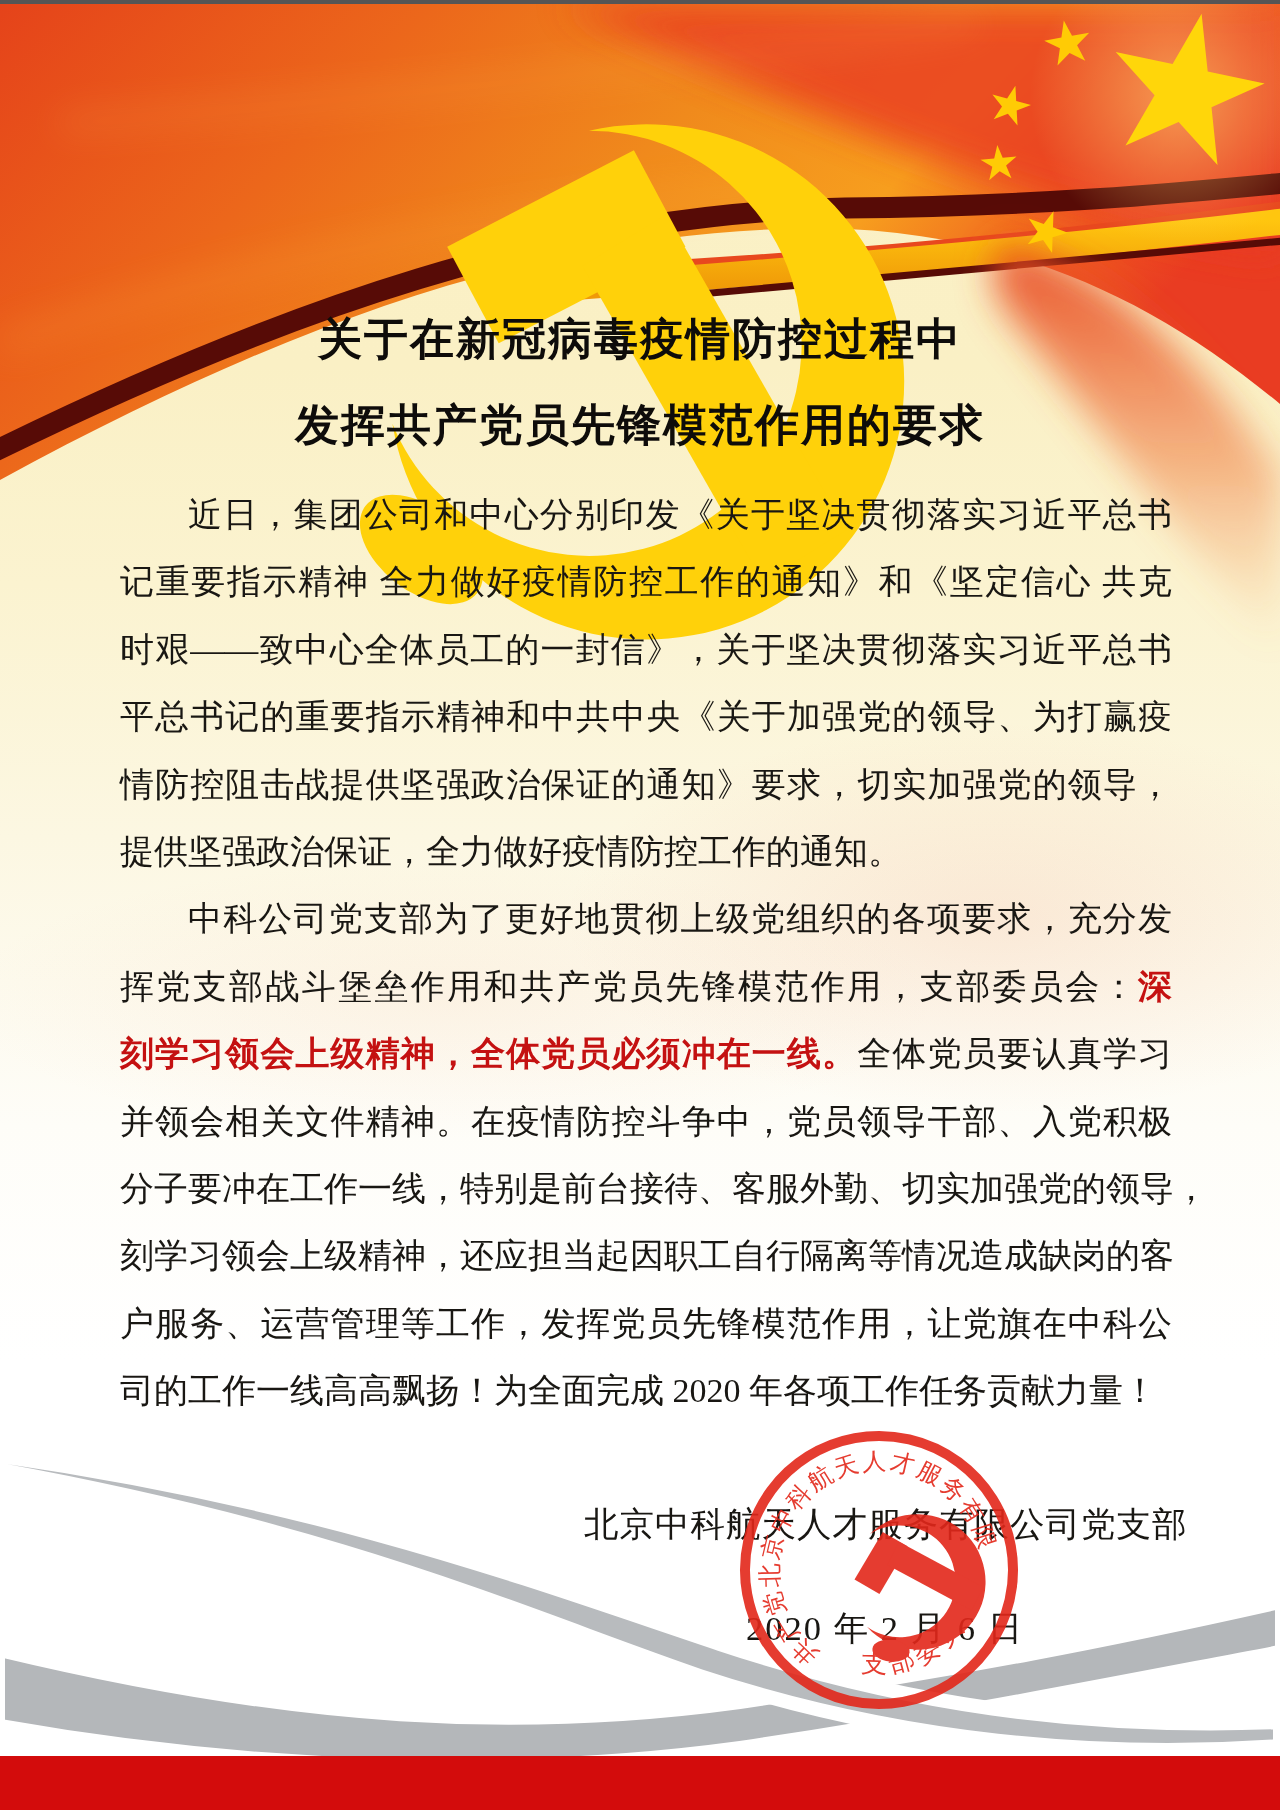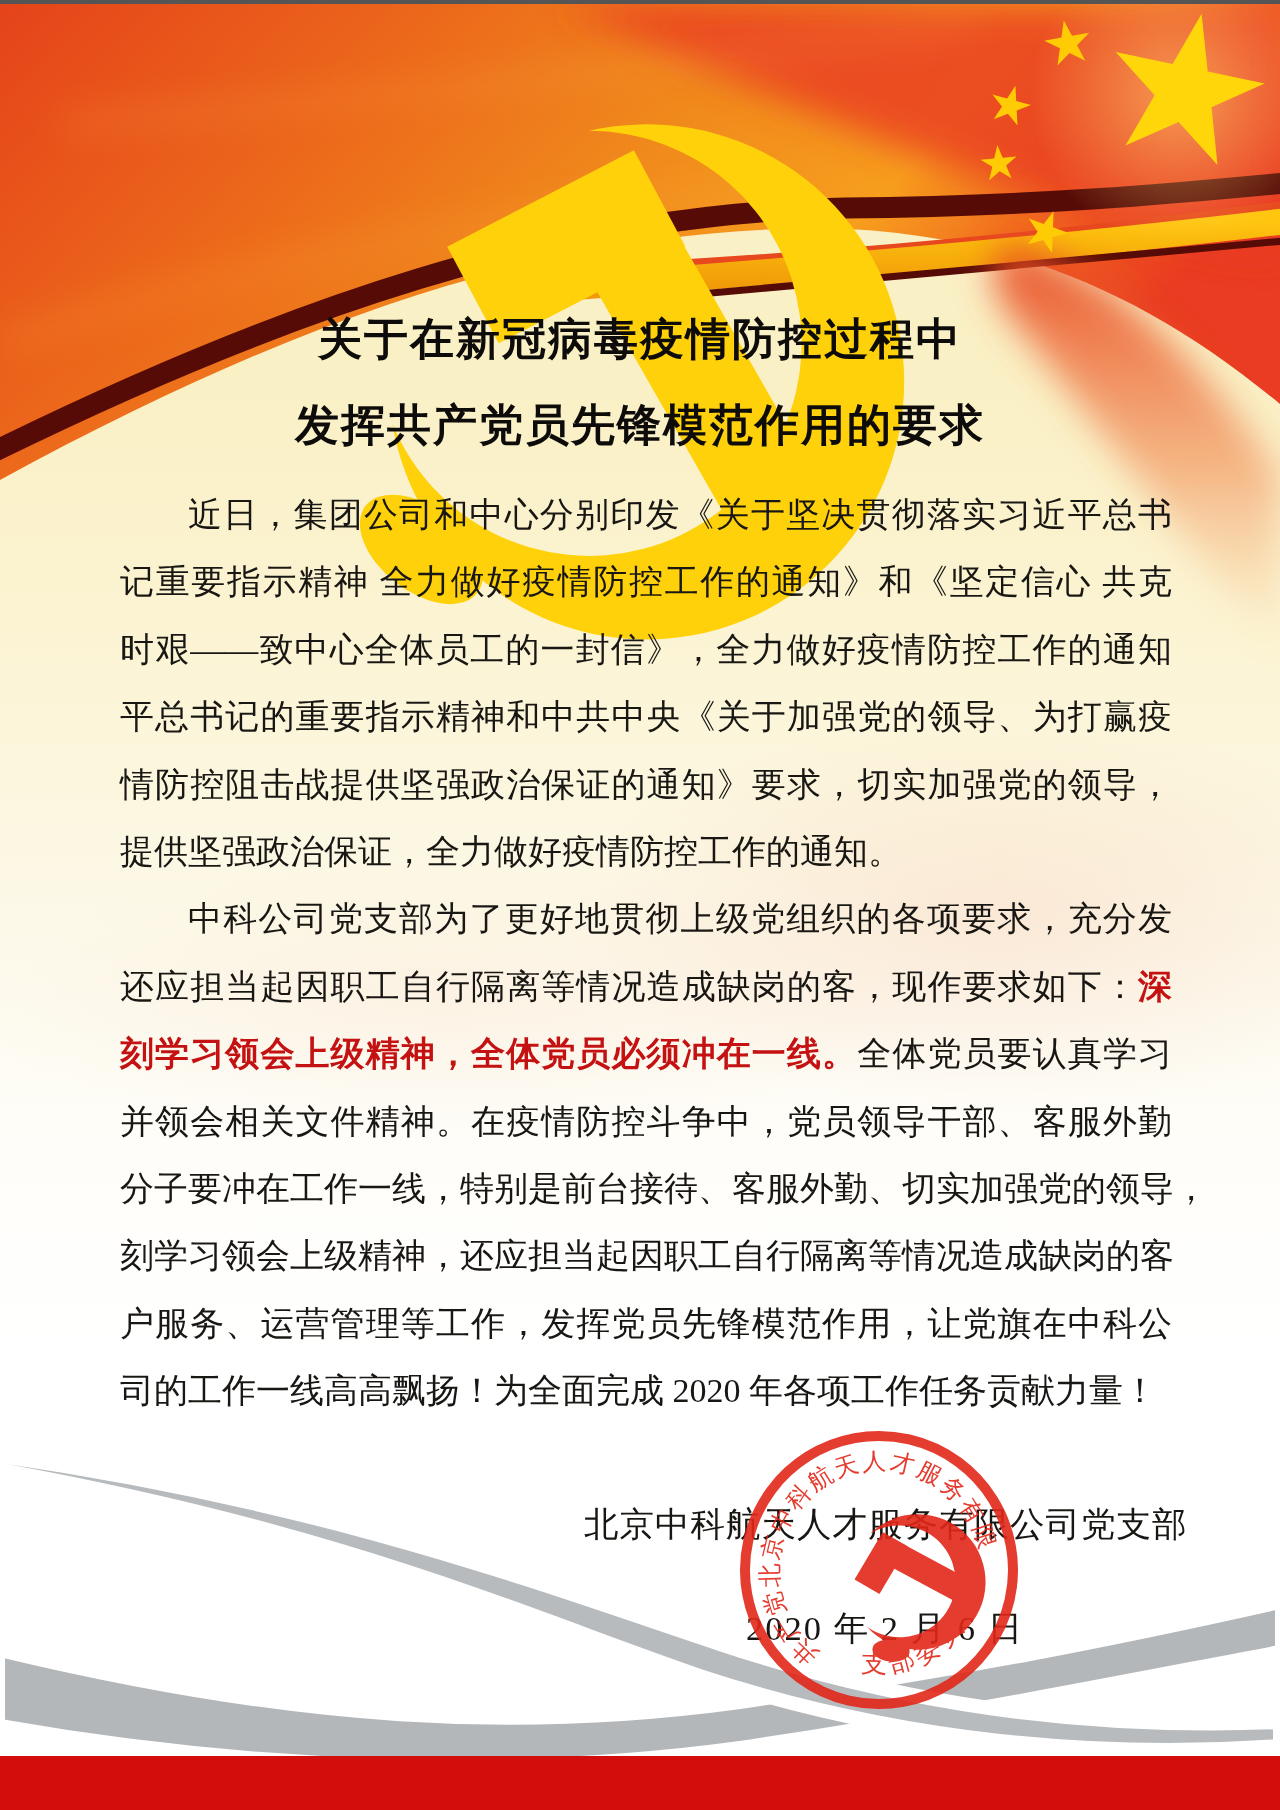--- a/index.html
+++ b/index.html
@@ -115,28 +115,28 @@
   </svg>
 
   <div class="title">
     <div>关于在新冠病毒疫情防控过程中</div>
     <div>发挥共产党员先锋模范作用的要求</div>
   </div>
 
   <div id="body-text">
       <div class="line first"><span class="seg normal">近日，集团公司和中心分别印发《关于坚决贯彻落实习近平总书</span></div>
       <div class="line"><span class="seg normal">记重要指示精神 全力做好疫情防控工作的通知》和《坚定信心 共克</span></div>
-      <div class="line"><span class="seg normal">时艰——致中心全体员工的一封信》，全力做好疫情防控工作的通知</span></div>
+      <div class="line"><span class="seg normal">时艰——致中心全体员工的一封信》，关于坚决贯彻落实习近平总书</span></div>
       <div class="line"><span class="seg normal">平总书记的重要指示精神和中共中央《关于加强党的领导、为打赢疫</span></div>
       <div class="line"><span class="seg normal">情防控阻击战提供坚强政治保证的通知》要求，切实加强党的领导，</span></div>
       <div class="line last"><span class="seg normal">提供坚强政治保证，全力做好疫情防控工作的通知。</span></div>
       <div class="line first"><span class="seg normal">中科公司党支部为了更好地贯彻上级党组织的各项要求，充分发</span></div>
-      <div class="line"><span class="seg normal">还应担当起因职工自行隔离等情况造成缺岗的客，现作要求如下：</span><span class="seg red-bold">深</span></div>
+      <div class="line"><span class="seg normal">挥党支部战斗堡垒作用和共产党员先锋模范作用，支部委员会：</span><span class="seg red-bold">深</span></div>
       <div class="line"><span class="seg red-bold">刻学习领会上级精神，全体党员必须冲在一线。</span><span class="seg normal">全体党员要认真学习</span></div>
-      <div class="line"><span class="seg normal">并领会相关文件精神。在疫情防控斗争中，党员领导干部、客服外勤</span></div>
+      <div class="line"><span class="seg normal">并领会相关文件精神。在疫情防控斗争中，党员领导干部、入党积极</span></div>
       <div class="line"><span class="seg normal">分子要冲在工作一线，特别是前台接待、客服外勤、切实加强党的领导，</span></div>
       <div class="line"><span class="seg normal">刻学习领会上级精神，还应担当起因职工自行隔离等情况造成缺岗的客</span></div>
       <div class="line"><span class="seg normal">户服务、运营管理等工作，发挥党员先锋模范作用，让党旗在中科公</span></div>
       <div class="line last"><span class="seg normal">司的工作一线高高飘扬！为全面完成 2020 年各项工作任务贡献力量！</span></div>
     </div>
 
   <div id="sig-org" class="sig-line">北京中科航天人才服务有限公司党支部</div>
   <div id="sig-date" class="sig-line">2020 年 2 月 6 日</div>
 
   <svg id="footer-svg" width="1280" height="380" viewBox="0 0 1280 380">

